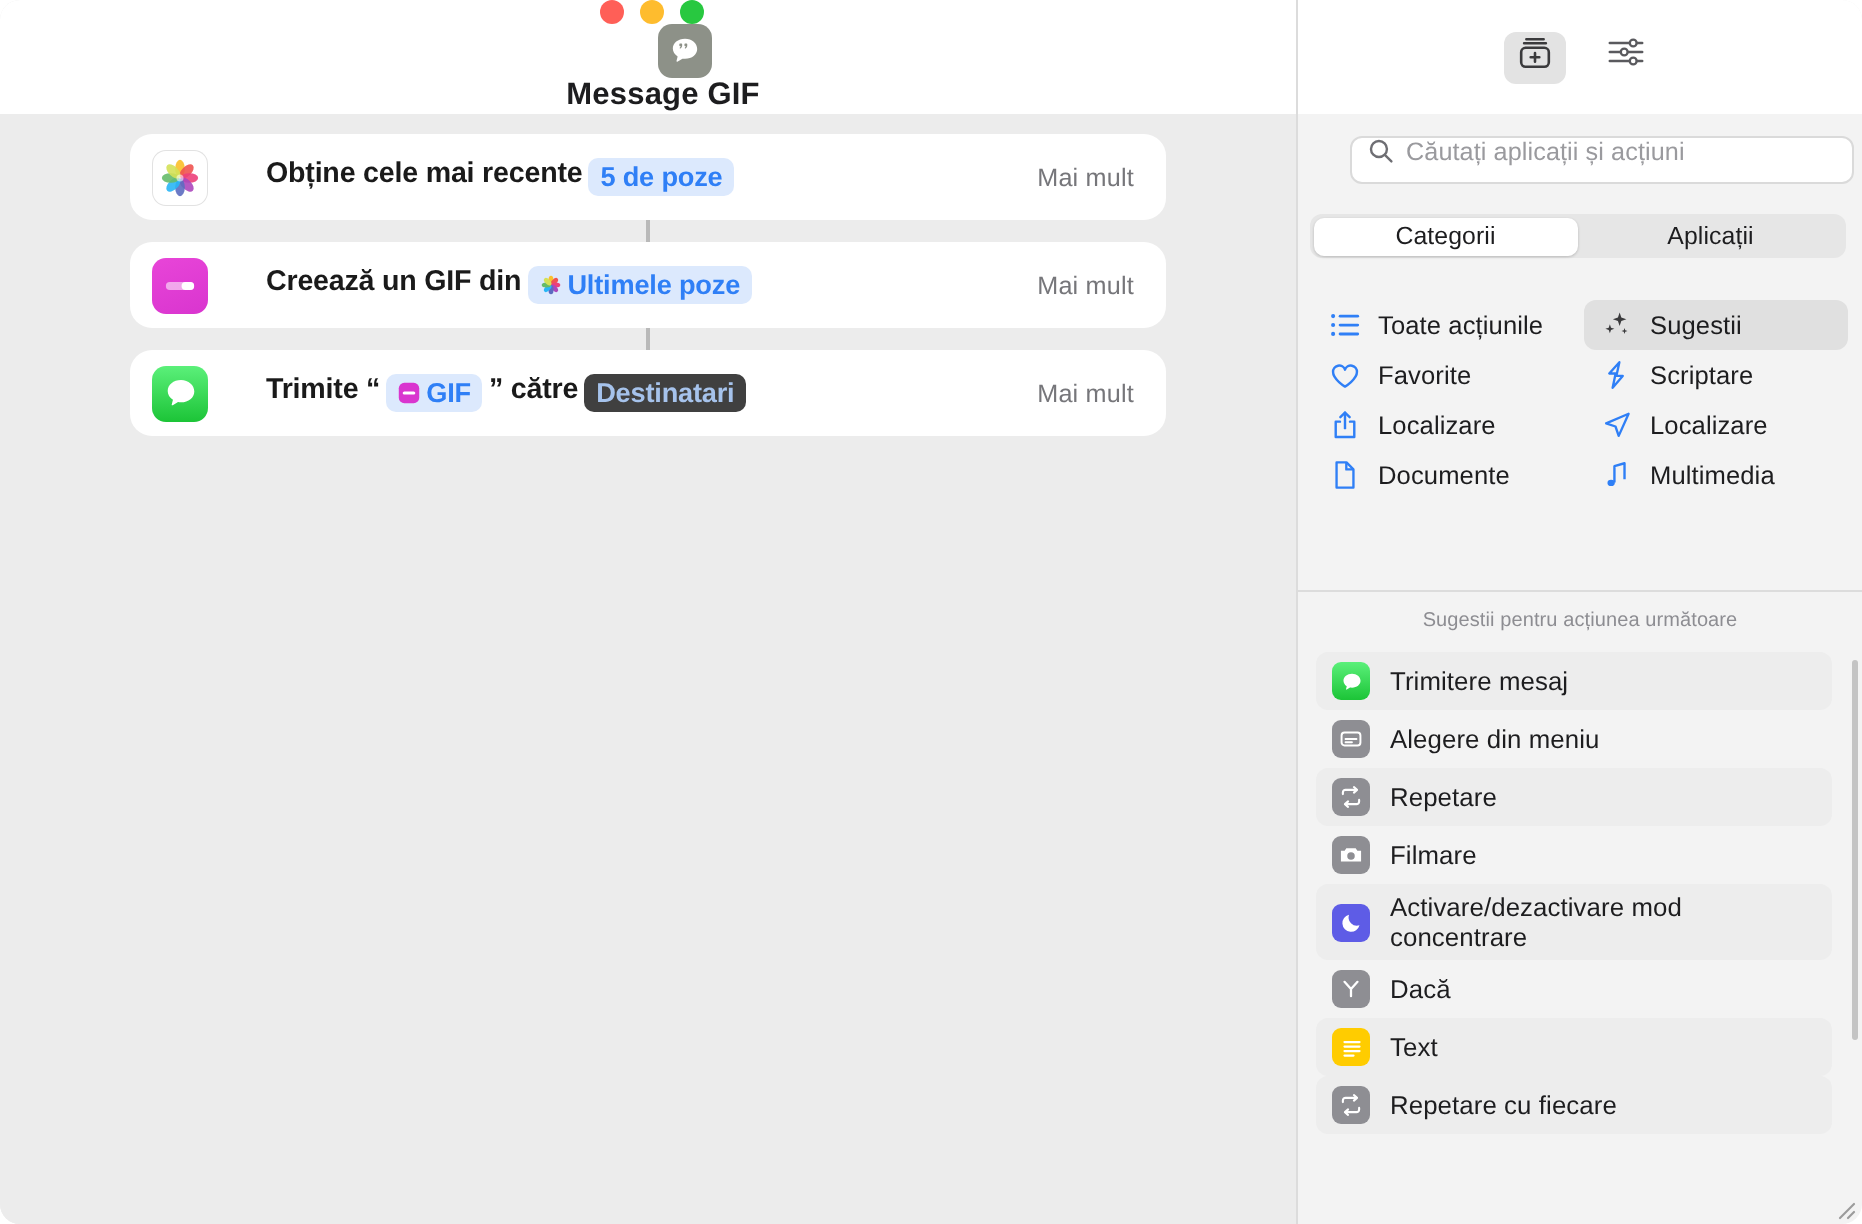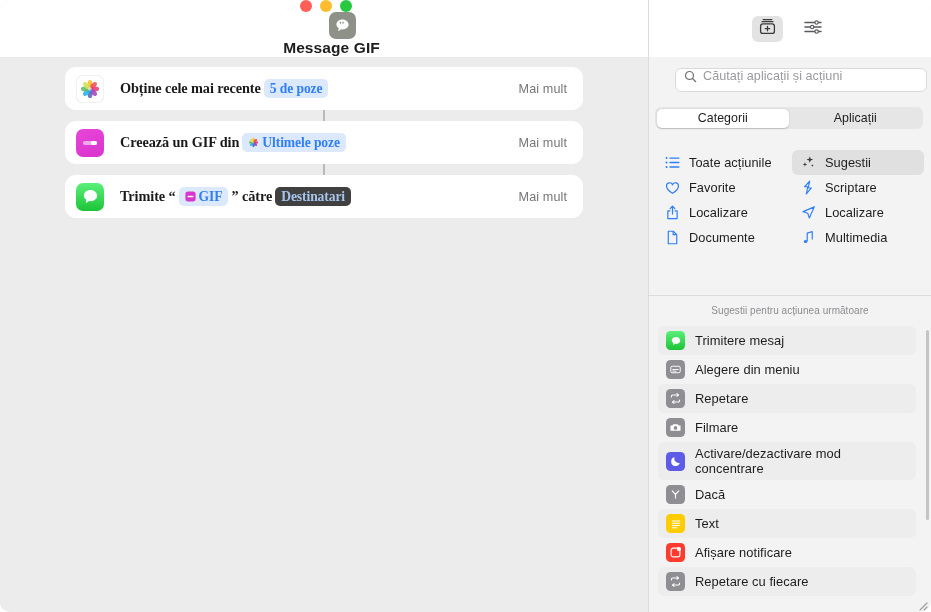--- a/index.html
+++ b/index.html
@@ -103,30 +103,28 @@
     border-radius: 7px;
     flex: none;
     display: flex; align-items: center; justify-content: center;
     overflow: hidden;
   }
   .app-icon.photos { background: #ffffff; box-shadow: inset 0 0 0 0.5px #e2e2e2; }
   .app-icon.gif { background: linear-gradient(160deg,#e845d8 0%, #d935cf 100%); }
   .app-icon.messages { background: linear-gradient(180deg,#5bf07a 0%, #1cc437 100%); }
 
   .card-text {
-    margin-left: 16px;
+    margin-left: 29px;
     font-size: 14.3px;
     font-weight: 700;
     color: #1a1a1a;
     display: flex;
-    align-items: center;
     flex-wrap: nowrap;
     white-space: nowrap;
     letter-spacing: -0.1px;
-    font-family: Liberation Serif, serif;
   }
   .card-spacer { flex: 1; }
   .more-label {
     font-size: 12.6px;
     color: #76767a;
     font-weight: 400;
     letter-spacing: 0.1px;
   }
 
   
@@ -654,29 +652,20 @@
       <span class="sug-icon yellow">
         <svg width="12" height="12" viewBox="0 0 16 16" aria-hidden="true">
           <g stroke="#ffffff" stroke-width="1.5" stroke-linecap="round">
             <path d="M3 4h10M3 7h10M3 10h10M3 13h6"></path>
           </g>
         </svg>
       </span>
       <span class="sug-label">Text</span>
     </div>
 
-    <div class="sug-item">
-      <span class="sug-icon red">
-        <svg width="13" height="13" viewBox="0 0 16 16" aria-hidden="true">
-          <rect x="2.6" y="2.6" width="10.8" height="10.8" rx="2.6" stroke="#ffffff" stroke-width="1.4" fill="none"></rect>
-          <circle cx="12.2" cy="3.8" r="2.6" fill="#ffffff"></circle>
-        </svg>
-      </span>
-      <span class="sug-label">Afișare notificare</span>
-    </div>
 
     <div class="sug-item alt">
       <span class="sug-icon gray">
         <svg width="13" height="13" viewBox="0 0 16 16" aria-hidden="true">
           <path d="M3 6.2V5.2A1.6 1.6 0 0 1 4.6 3.6h6.8" stroke="#ffffff" stroke-width="1.3" fill="none" stroke-linecap="round"></path>
           <path d="M9.8 1.9 11.7 3.6 9.8 5.3" stroke="#ffffff" stroke-width="1.3" fill="none" stroke-linecap="round" stroke-linejoin="round"></path>
           <path d="M13 9.8v1A1.6 1.6 0 0 1 11.4 12.4H4.6" stroke="#ffffff" stroke-width="1.3" fill="none" stroke-linecap="round"></path>
           <path d="M6.2 14.1 4.3 12.4 6.2 10.7" stroke="#ffffff" stroke-width="1.3" fill="none" stroke-linecap="round" stroke-linejoin="round"></path>
         </svg>
       </span>

